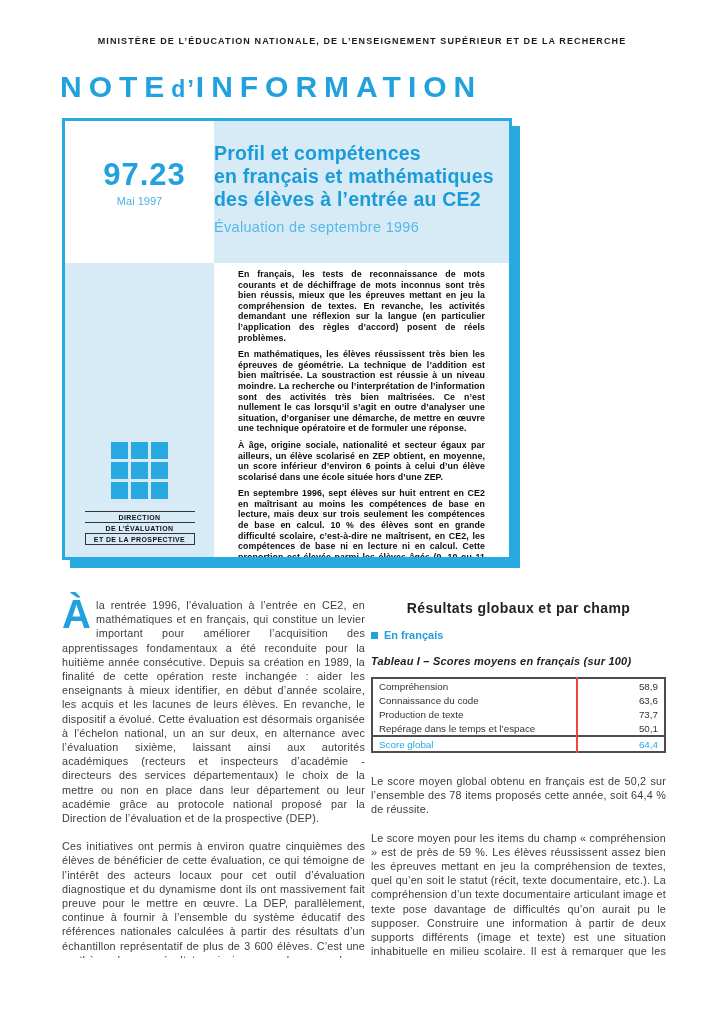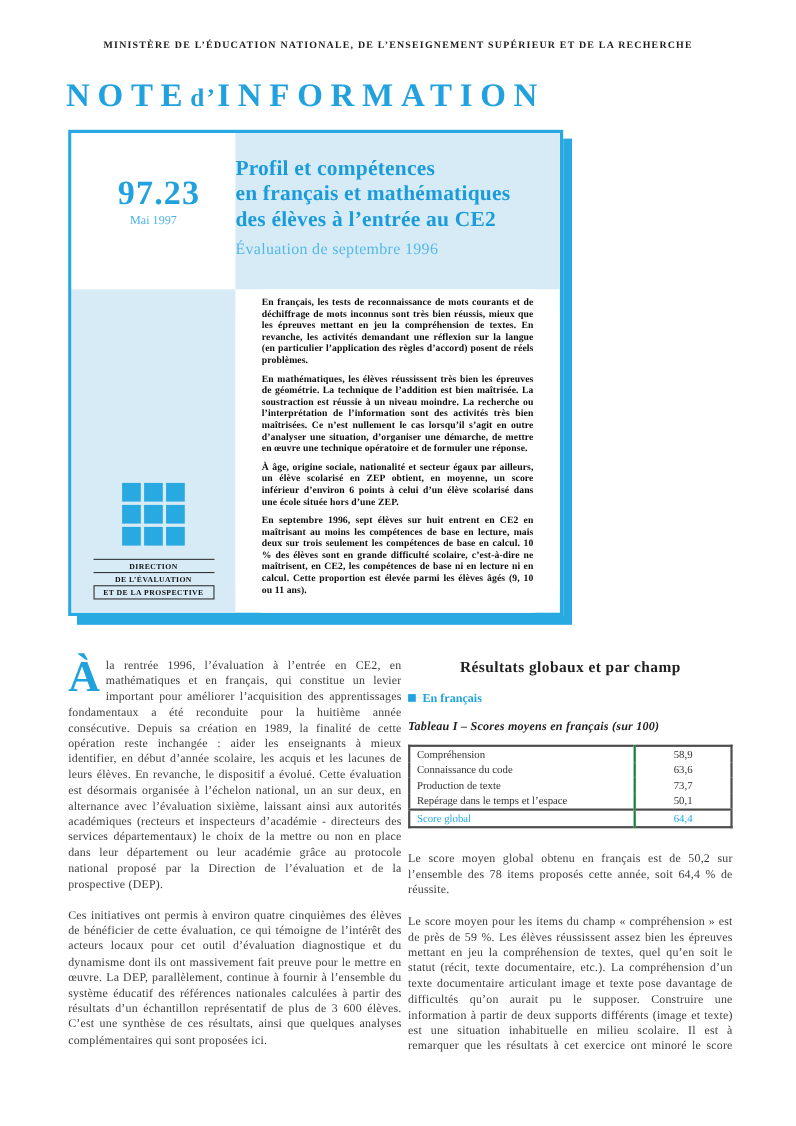--- a/index.html
+++ b/index.html
@@ -1,17 +1,17 @@
 <!DOCTYPE html>
 <html><head>
 <meta charset="utf-8">
 <style>
   html,body{margin:0;padding:0;background:#ffffff;}
   .page{position:relative;width:724px;height:958px;background:#fff;overflow:hidden;
-        font-family:Liberation Serif, serif;}
+        font-family:Liberation Sans, sans-serif;}
 
   .ministry{position:absolute;top:36px;left:0;width:724px;text-align:center;
             font-size:9px;font-weight:bold;letter-spacing:1.1px;color:#1c1c1c;}
 
   .masthead{position:absolute;top:70px;left:60px;color:#21a1de;font-weight:bold;
             font-size:30px;letter-spacing:7px;white-space:nowrap;}
   .masthead .dm{font-size:23px;letter-spacing:2px;}
 
   .infobox{position:absolute;top:118px;left:62px;width:444px;height:436px;
            background:#fff;border:3px solid #29a9e1;box-shadow:8px 8px 0 0 #29a9e1;
@@ -45,21 +45,21 @@
 
   .results-heading{margin:2px 0 0;font-size:14px;font-weight:bold;color:#222;
                    text-align:center;letter-spacing:0.4px;}
   .subhead{margin-top:13px;color:#21a1de;font-weight:bold;font-size:11px;}
   .subhead .bullet{display:inline-block;width:7px;height:7px;background:#21a1de;
                    margin-right:6px;}
   .caption{margin-top:14px;font-size:11px;font-weight:bold;font-style:italic;color:#222;
            letter-spacing:0.2px;}
   table.scores{width:100%;border-collapse:collapse;border:2px solid #4d4d4d;margin-top:10px;}
   table.scores td{font-size:9.8px;color:#333;padding:2px 6px 1px;}
-  table.scores td.val{width:30%;border-left:2px solid #15803d;text-align:center;}
+  table.scores td.val{width:30%;border-left:2px solid #ef4444;text-align:right;}
   table.scores tr.total td{border-top:2px solid #4d4d4d;color:#29a9e1;}
   .col.right p.rp1{margin-top:21px;}
 </style>
 </head>
 <body>
 
 <div class="page">
 
   <div class="ministry">MINISTÈRE DE L’ÉDUCATION NATIONALE, DE L’ENSEIGNEMENT SUPÉRIEUR ET DE LA RECHERCHE</div>
 

